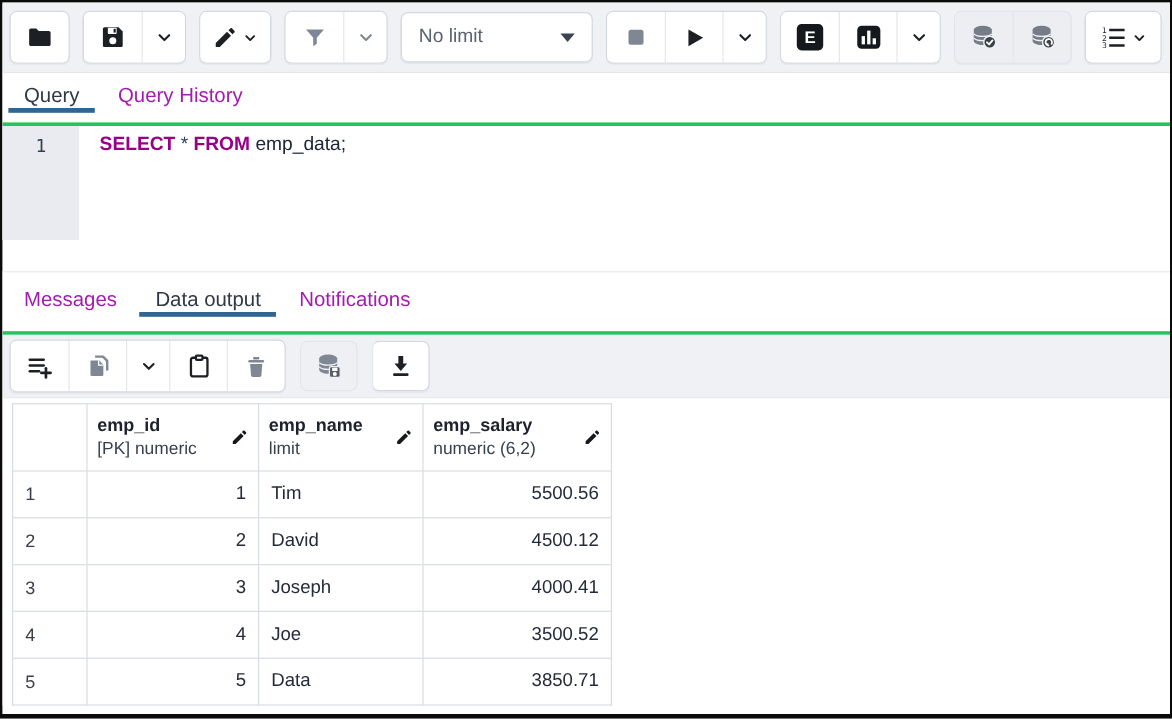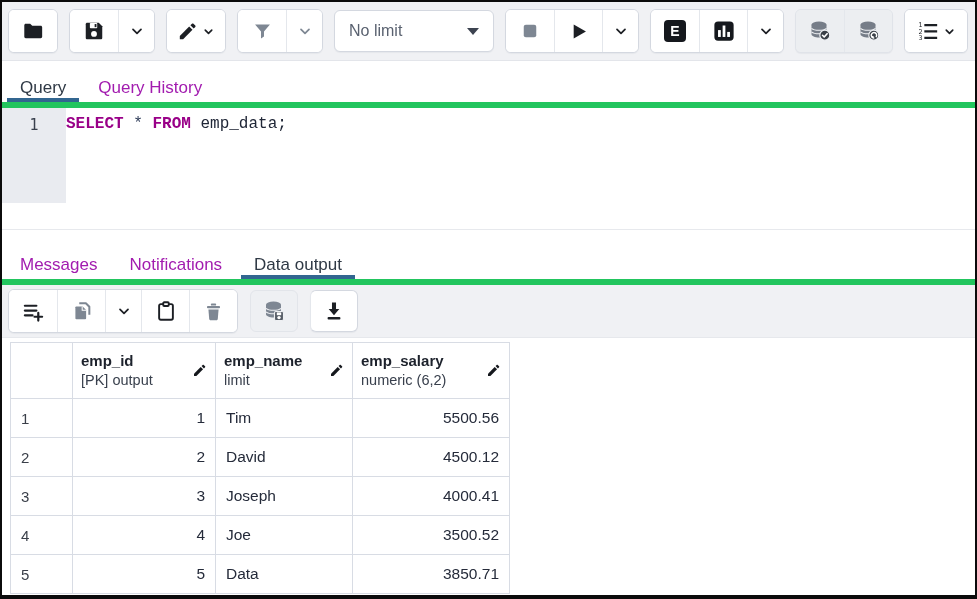--- a/index.html
+++ b/index.html
@@ -24,32 +24,32 @@
     display:flex;align-items:center;justify-content:center;font-weight:bold;font-size:14px;}
   .select-limit{display:flex;align-items:center;justify-content:space-between;
     width:160px;height:42px;background:#fff;border:1px solid #d4d8e0;border-radius:6px;
     padding:0 14px;box-sizing:border-box;cursor:pointer;box-shadow:0 1px 1px rgba(40,50,70,.05);}
   .select-limit .val{color:#5a6270;font-size:16px;}
   .caret-down{width:0;height:0;border-left:6px solid transparent;border-right:6px solid transparent;border-top:7px solid #3c4350;}
   .btn.disabled-bg{background:#eceef1;}
   .plain-btn{border:1px solid #d4d8e0;border-radius:6px;height:42px;box-shadow:0 1px 1px rgba(40,50,70,.05);}
   .soft-btn{border:1px solid #e2e5ea;border-radius:6px;height:42px;background:#eef0f3;}
   
-  .tabrow{background:#fff;display:flex;align-items:flex-end;border-bottom:6px solid #22c55e;}
+  .tabrow{background:#fff;display:flex;align-items:center;border-bottom:3px solid #22c55e;}
   .tabrow.q{height:41px;}
   .tabrow.o{height:49px;}
   .tab{display:flex;align-items:center;padding:0 13px;margin:0 3px;font-size:17px;
     color:#a21caf;cursor:pointer;border-bottom:4px solid transparent;box-sizing:border-box;}
   .tab:first-child{margin-left:5px;}
   .tab.active{border-bottom-color:#326690;color:#2f3945;}
   
   .editor{display:flex;height:95px;background:#fff;}
   .gutter{width:64px;background:#e9ebf0;font-family:"DejaVu Sans Mono",monospace;
     font-size:15px;color:#39404d;padding-top:8px;box-sizing:border-box;text-align:center;}
-  .code{flex:1;padding:7px 0 0 0;font-family:Liberation Mono, monospace;font-size:16px;color:#202737;}
+  .code{flex:1;padding:7px 0 0 17px;font-family:Liberation Sans, sans-serif;font-size:16px;color:#202737;}
   .kw{color:#990088;font-weight:bold;}
   .star{color:#33405c;}
   
   .results{background:#fff;padding:4px 16px 0 8px;}
   table.grid{border-collapse:collapse;table-layout:fixed;}
   .grid th,.grid td{border:1px solid #d8dce4;box-sizing:border-box;background:#fff;}
   .grid th.corner{width:62px;}
   .grid thead th{height:56px;padding:4px 8px;vertical-align:middle;text-align:left;cursor:pointer;}
   .hdr{display:flex;align-items:center;justify-content:space-between;gap:6px;}
   .hdr .names{display:flex;flex-direction:column;line-height:1.25;}
@@ -249,25 +249,25 @@
     <div class="gutter">
       <span>1</span>
     </div>
     <div class="code"><span class="kw">SELECT</span><span> </span><span class="star">*</span><span> </span><span class="kw">FROM</span><span> </span><span>emp_data;</span></div>
   </div>
 
   <div class="tabrow o" style="border-top:1px solid #e7e9ed;margin-top:26px;">
     <div class="tab">
       <span>Messages</span>
     </div>
+    <div class="tab active">
+      <span>Data output</span>
+    </div>
     <div class="tab">
       <span>Notifications</span>
-    </div>
-    <div class="tab active">
-      <span>Data output</span>
     </div>
   </div>
 
   <div class="toolbar2">
     <div class="btn-group">
       <button class="btn">
         <span class="icon-dark">
           <svg width="23" height="23" viewBox="0 0 24 24" stroke="currentColor" fill="none" stroke-width="2.3" stroke-linecap="round">
               <line x1="3" y1="6" x2="15" y2="6"></line>
               <line x1="3" y1="11" x2="15" y2="11"></line>
@@ -344,21 +344,21 @@
           <col class="c-name">
           <col class="c-salary">
         </colgroup>
       <thead>
         <tr>
           <th class="corner"></th>
           <th>
             <div class="hdr">
               <span class="names">
                 <span class="cname">emp_id</span>
-                <span class="ctype">[PK] output</span>
+                <span class="ctype">[PK] numeric</span>
               </span>
               <span>
                 <svg width="15" height="15" viewBox="0 0 24 24" fill="#15181d">
                     <path d="M13.9 6.3l3.8 3.8L7 20.8H3.2V17z"></path>
                     <path d="M15.3 4.9l1.8-1.8c.5-.5 1.2-.5 1.7 0l2.1 2.1c.5.5.5 1.2 0 1.7l-1.8 1.8z"></path>
                   </svg>
               </span>
             </div>
           </th>
           <th>

